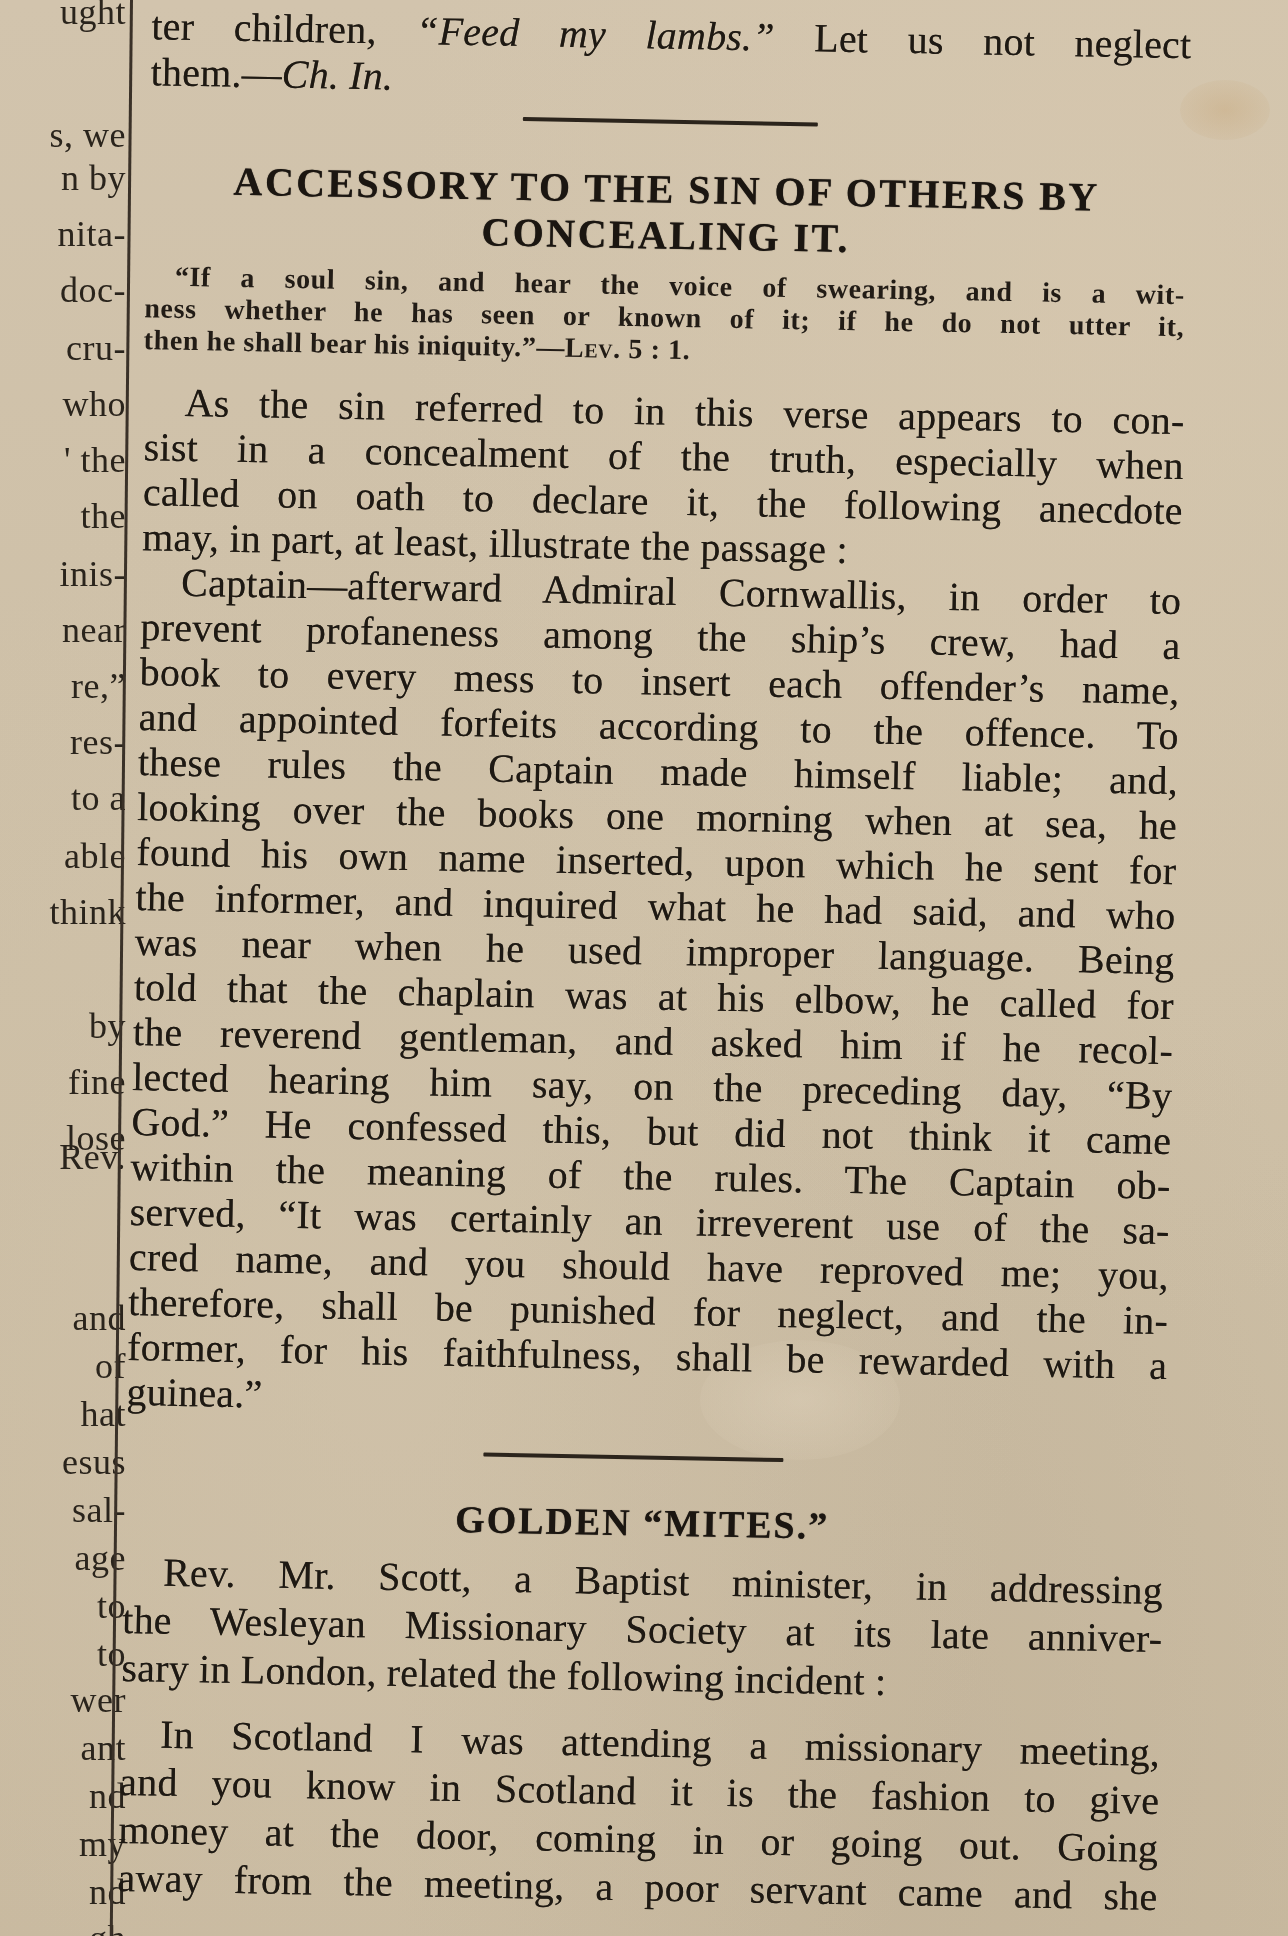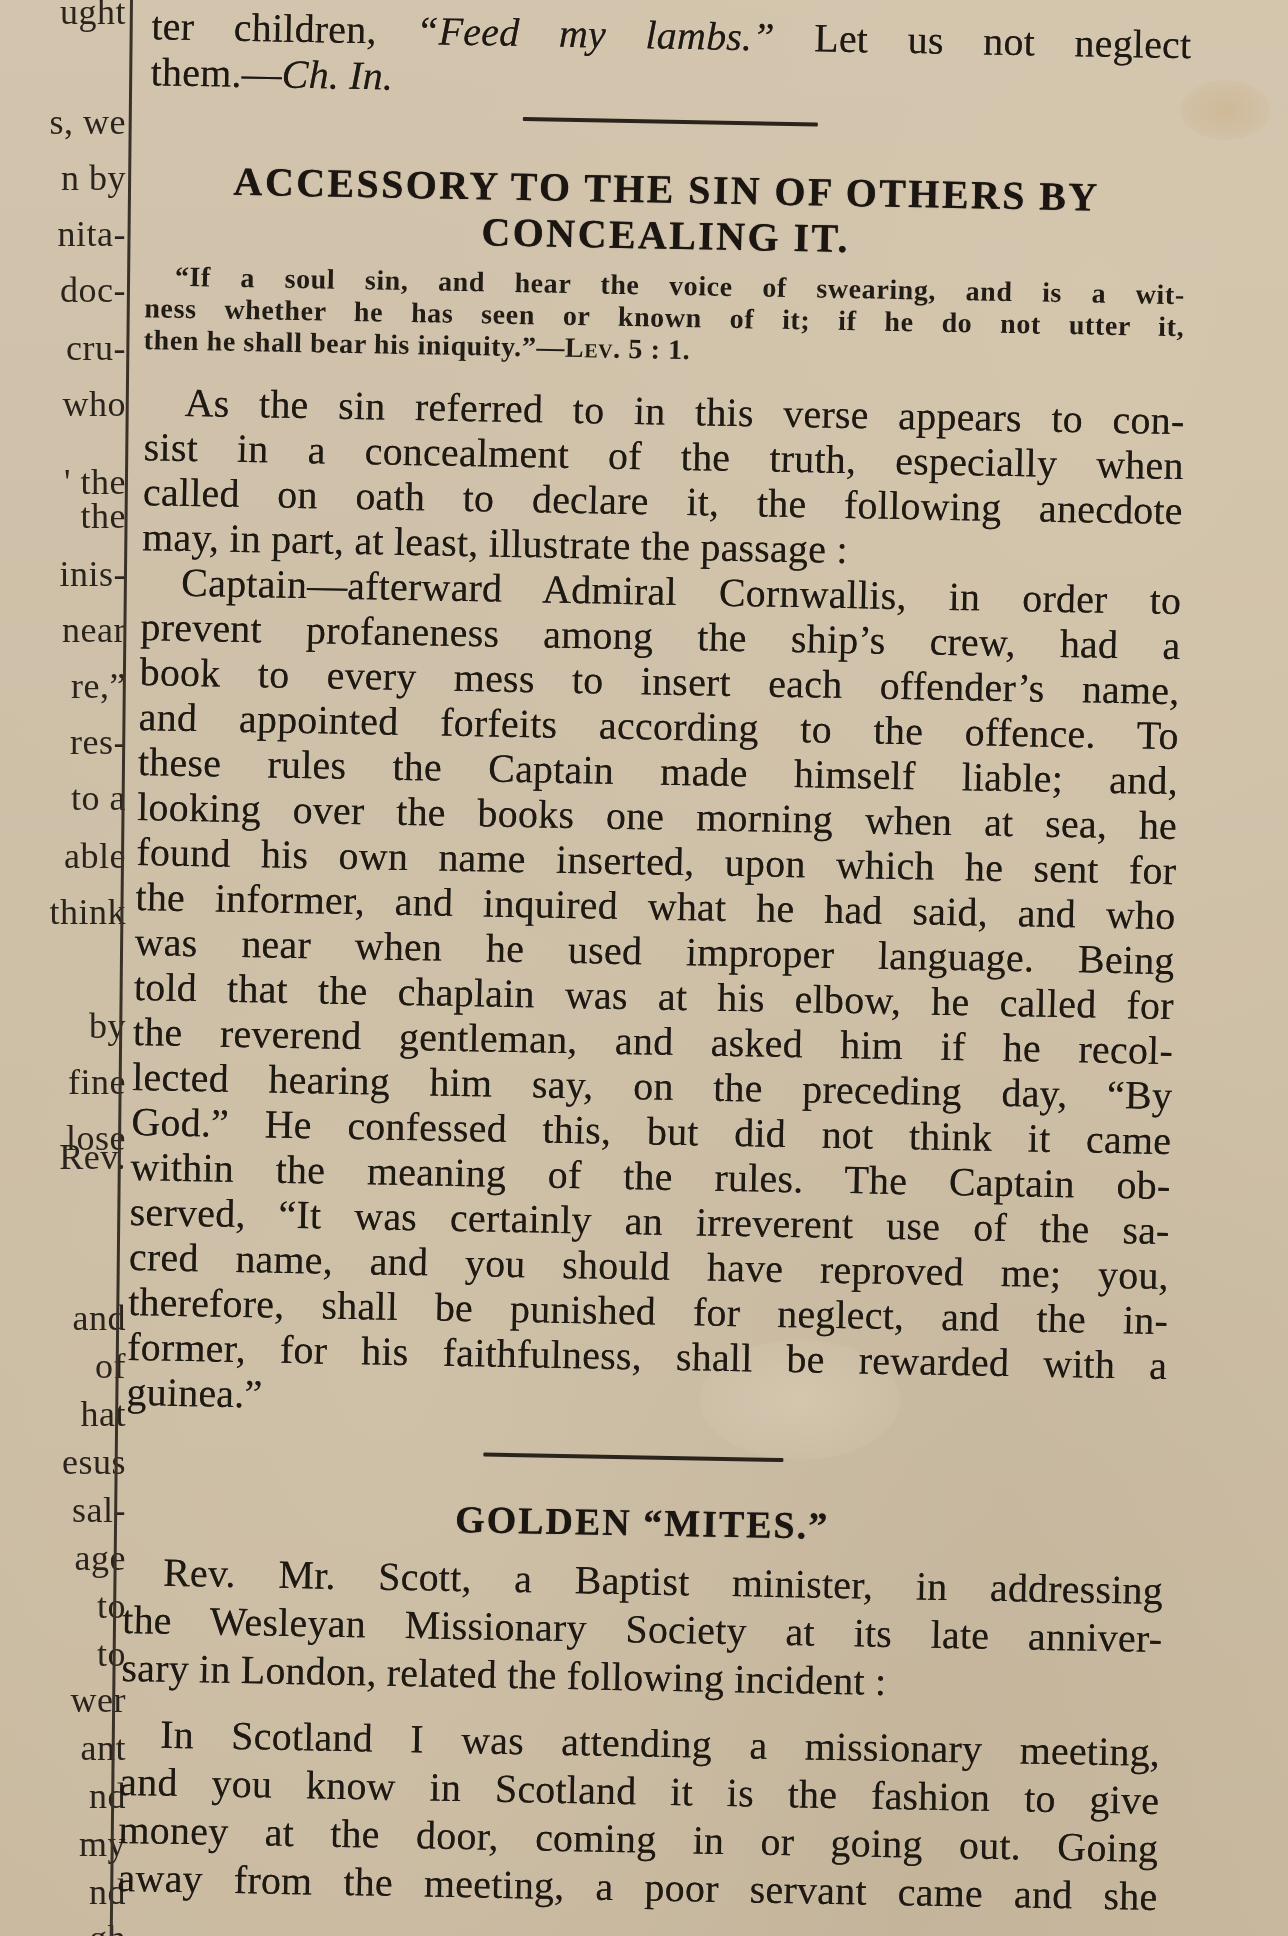--- a/index.html
+++ b/index.html
@@ -139,27 +139,27 @@
 </head>
 <body>
 
 <div class="page">
 
   <div class="stain" style="left:1180px; top:80px; width:90px; height:60px; background: radial-gradient(ellipse, rgba(196,160,110,0.35), rgba(196,160,110,0));"></div>
   <div class="stain" style="left:700px; top:1340px; width:200px; height:120px; background: radial-gradient(ellipse, rgba(225,212,190,0.45), rgba(225,212,190,0));"></div>
 
   <div class="left-col">
     <div class="left-line" style="top:-6px">ught</div>
-    <div class="left-line" style="top:104px">s, we</div>
+    <div class="left-line" style="top:117px">s, we</div>
     <div class="left-line" style="top:160px">n by</div>
     <div class="left-line" style="top:216px">nita-</div>
     <div class="left-line" style="top:272px">doc-</div>
     <div class="left-line" style="top:330px">cru-</div>
     <div class="left-line" style="top:386px">who</div>
-    <div class="left-line" style="top:464px">' the</div>
+    <div class="left-line" style="top:442px">' the</div>
     <div class="left-line" style="top:498px">the</div>
     <div class="left-line" style="top:556px">inis-</div>
     <div class="left-line" style="top:612px">near</div>
     <div class="left-line" style="top:668px">re,”</div>
     <div class="left-line" style="top:724px">res-</div>
     <div class="left-line" style="top:780px">to a</div>
     <div class="left-line" style="top:838px">able</div>
     <div class="left-line" style="top:894px">think</div>
     <div class="left-line" style="top:1008px">by</div>
     <div class="left-line" style="top:1064px">fine</div>

